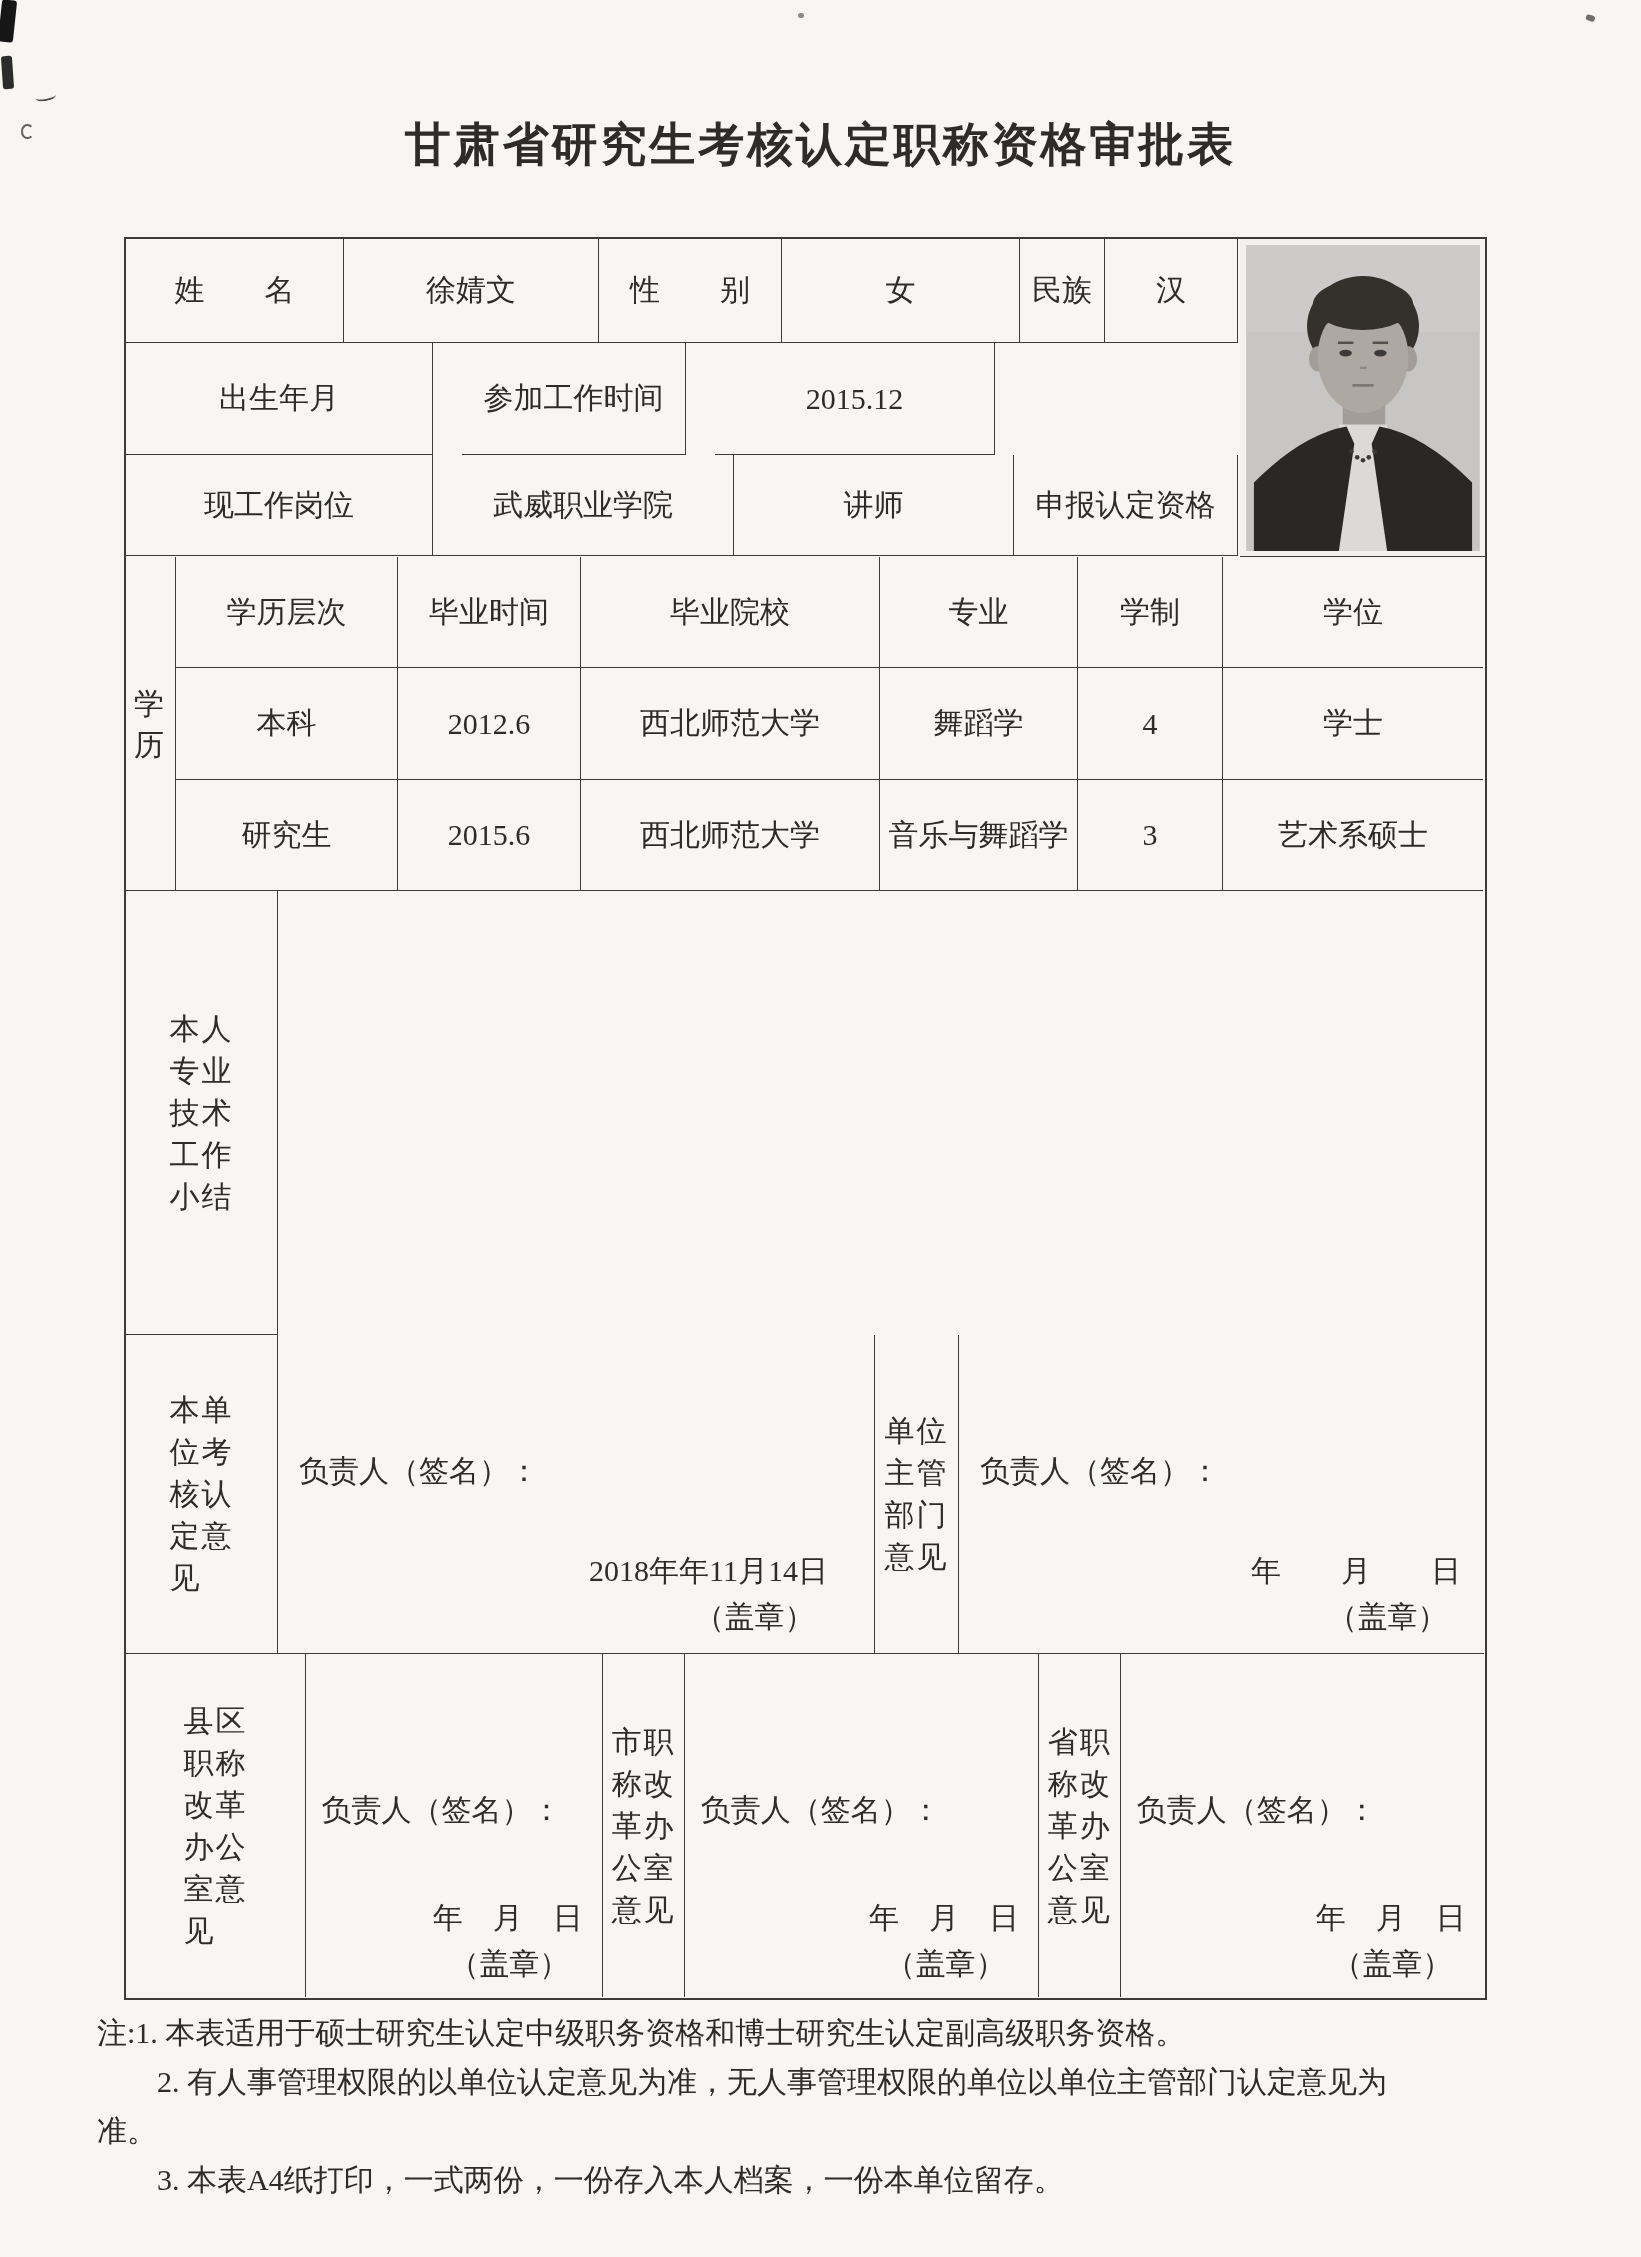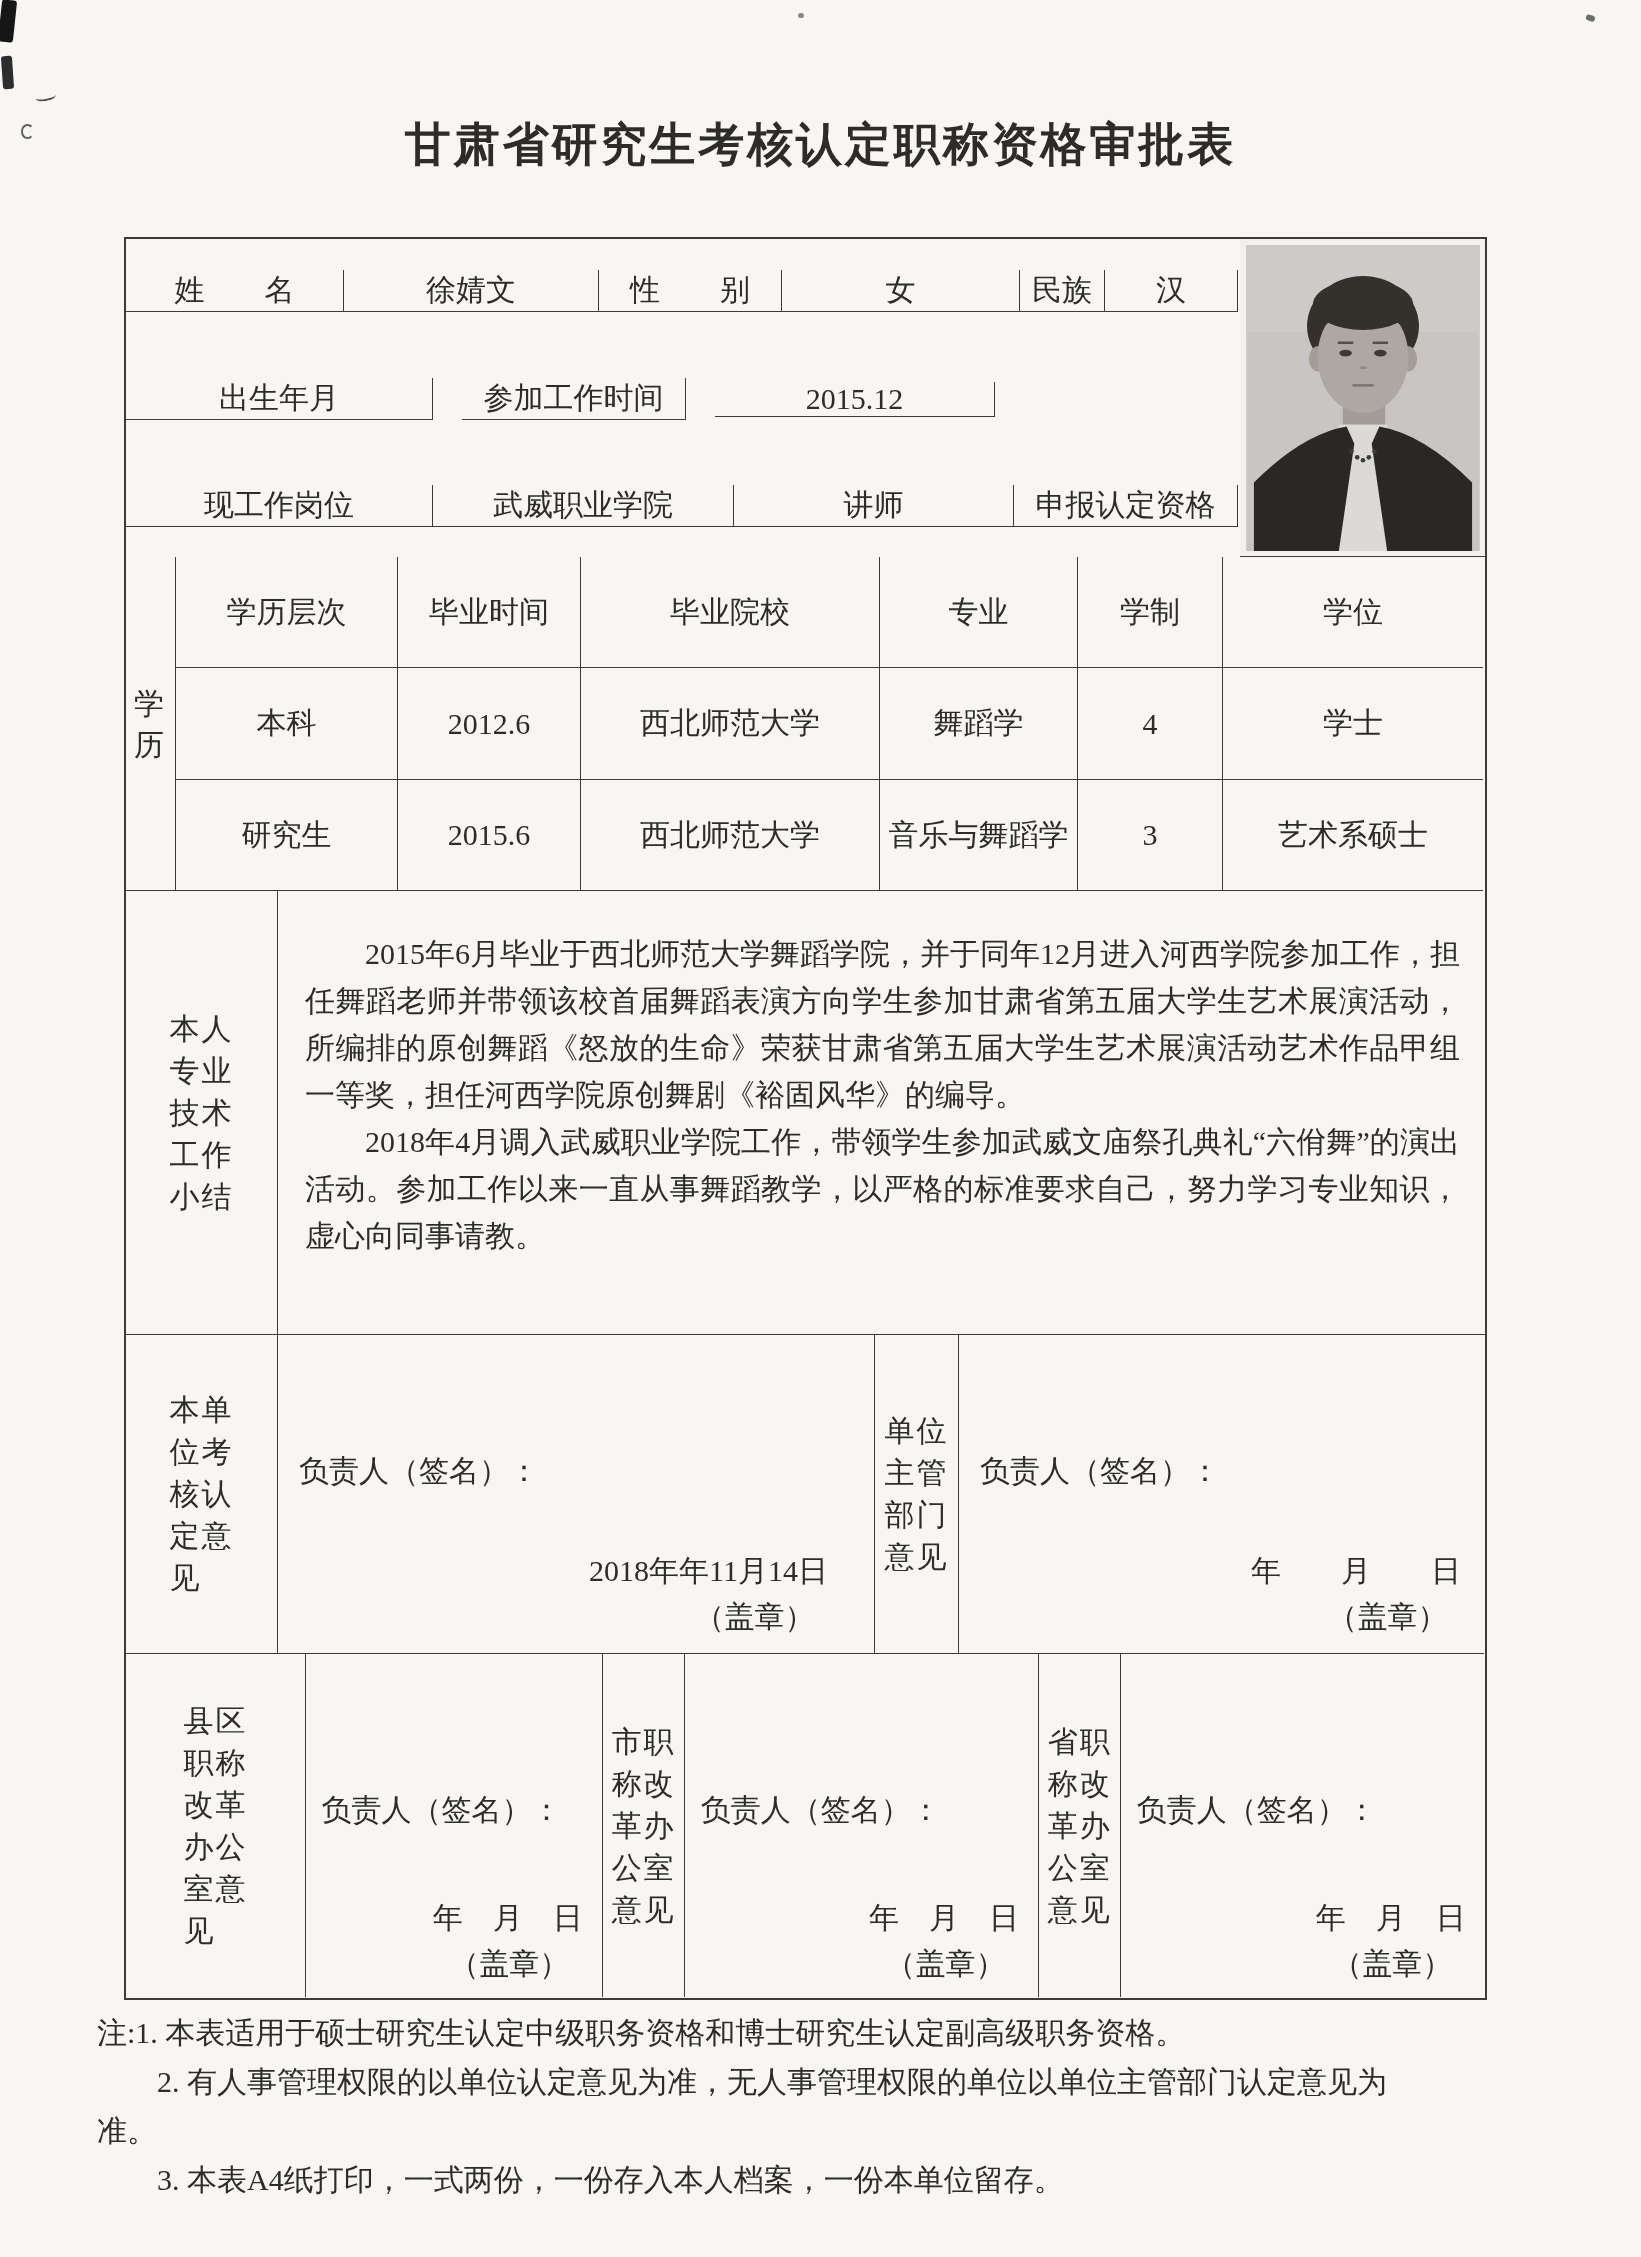--- a/index.html
+++ b/index.html
@@ -41,21 +41,21 @@
     display:flex; align-items:center; justify-content:center;
     font-size:30px;
   }
   .br0 { border-right:none; }
   .bb0 { border-bottom:none; }
   .vtext { width:64px; word-break:break-all; line-height:42px; text-align:left; letter-spacing:1.9px;}
   .vtext.one { width:33px; line-height:41px; letter-spacing:0;}
 
   
   .secA { position:relative; display:block; height:318px; }
-  .arow { display:flex;align-items:center; }
+  .arow { display:flex; }
   .r1 { height:104px; } .r2 { height:112px;gap:29px; } .r3 { height:101px; }
   .photo-cell {
     position:absolute; right:0; top:0; width:245px; height:318px;
     border-bottom:1.9px solid #3d3b38;
     display:flex; align-items:center; justify-content:center;
     background:#f2f1ee;
   }
   .photo-cell svg { display:block; }
 
   
@@ -190,24 +190,20 @@
           <div class="cell" style="width:145px">3</div>
           <div class="cell br0" style="width:260px">艺术系硕士</div>
         </div>
       </div>
     </div>
 
     <div class="sec secC">
       <div class="vcell" style="width:152px">
         <span class="vtext">本人专业技术工作小结</span>
       </div>
-      <div class="summary-body br0">
-        <p>2015年6月毕业于西北师范大学舞蹈学院，并于同年12月进入河西学院参加工作，担任舞蹈老师并带领该校首届舞蹈表演方向学生参加甘肃省第五届大学生艺术展演活动，所编排的原创舞蹈《怒放的生命》荣获甘肃省第五届大学生艺术展演活动艺术作品甲组一等奖，担任河西学院原创舞剧《裕固风华》的编导。</p>
-        <p>2018年4月调入武威职业学院工作，带领学生参加武威文庙祭孔典礼“六佾舞”的演出活动。参加工作以来一直从事舞蹈教学，以严格的标准要求自己，努力学习专业知识，虚心向同事请教。</p>
-      </div>
     </div>
 
     <div class="sec secD">
       <div class="vcell" style="width:152px">
         <span class="vtext">本单位考核认定意见</span>
       </div>
       <div class="cell op-body" style="width:597px">
         <div class="op-sign">负责人（签名）：</div>
         <div class="op-date">2018年年11月14日</div>
         <div class="op-seal">（盖章）</div>

